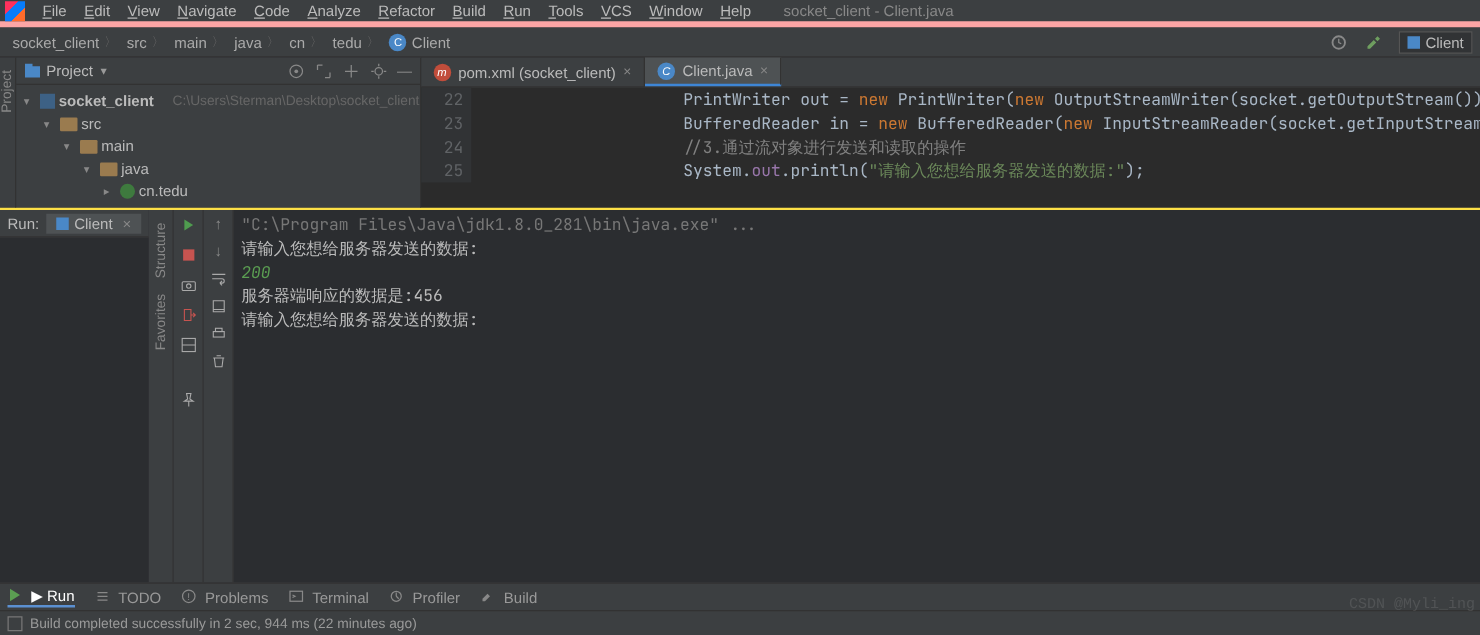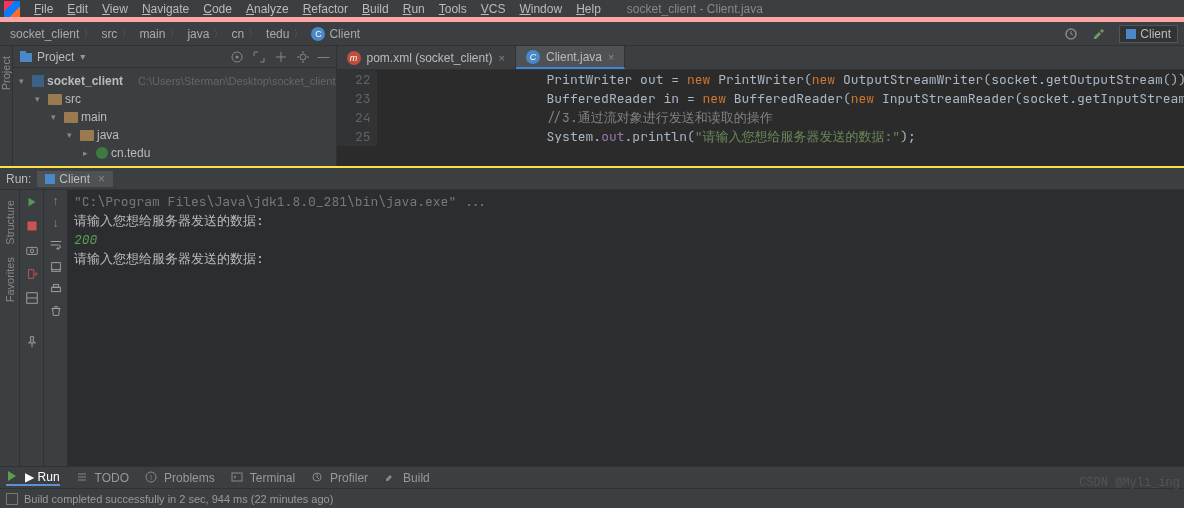--- a/index.html
+++ b/index.html
@@ -218,21 +218,21 @@
   flex:1;
   font-family: "JetBrains Mono","Consolas",monospace;
   font-size: 13px;
   line-height: 19px;
   padding: 2px 6px;
   color:#bbbbbb;
 }
 .console .cmd { color:#777777;}
 .console .input { color:#5b9e52; font-style: italic;}
 .run-wrapper {
-  display:flex; flex-direction:column; flex:1;
+  display:flex; flex-direction:row; flex:1;
 }
 
 
 .tool-tabs {
   height: 22px;
   background:#3c3f41;
   border-top:1px solid #323232;
   display:flex; align-items:center;
   padding: 0 6px;
   gap: 16px;
@@ -451,20 +451,21 @@
       <div class="ti">
           <svg viewBox="0 0 16 16" width="14" height="14">
             <path d="M4 5h8l-1 8H5L4 5z M3 5h10 M6 3h4" fill="none" stroke="#aaa"></path>
           </svg>
         </div>
     </div>
     <div class="console" id="console">
         <div class="cmd">"C:\Program Files\Java\jdk1.8.0_281\bin\java.exe" ...</div>
         <div>请输入您想给服务器发送的数据:</div>
         <div class="input">200</div>
+        <div>服务器端响应的数据是:456</div>
         <div>请输入您想给服务器发送的数据:</div>
       </div>
   </div>
 </div>
 
 <div class="tool-tabs" id="tool-tabs">
     <div class="tt active">
       <span class="tti">
         <svg width="12" height="12" viewBox="0 0 12 12">
           <path d="M2 1l8 5-8 5z" fill="#5b9e52"></path>

